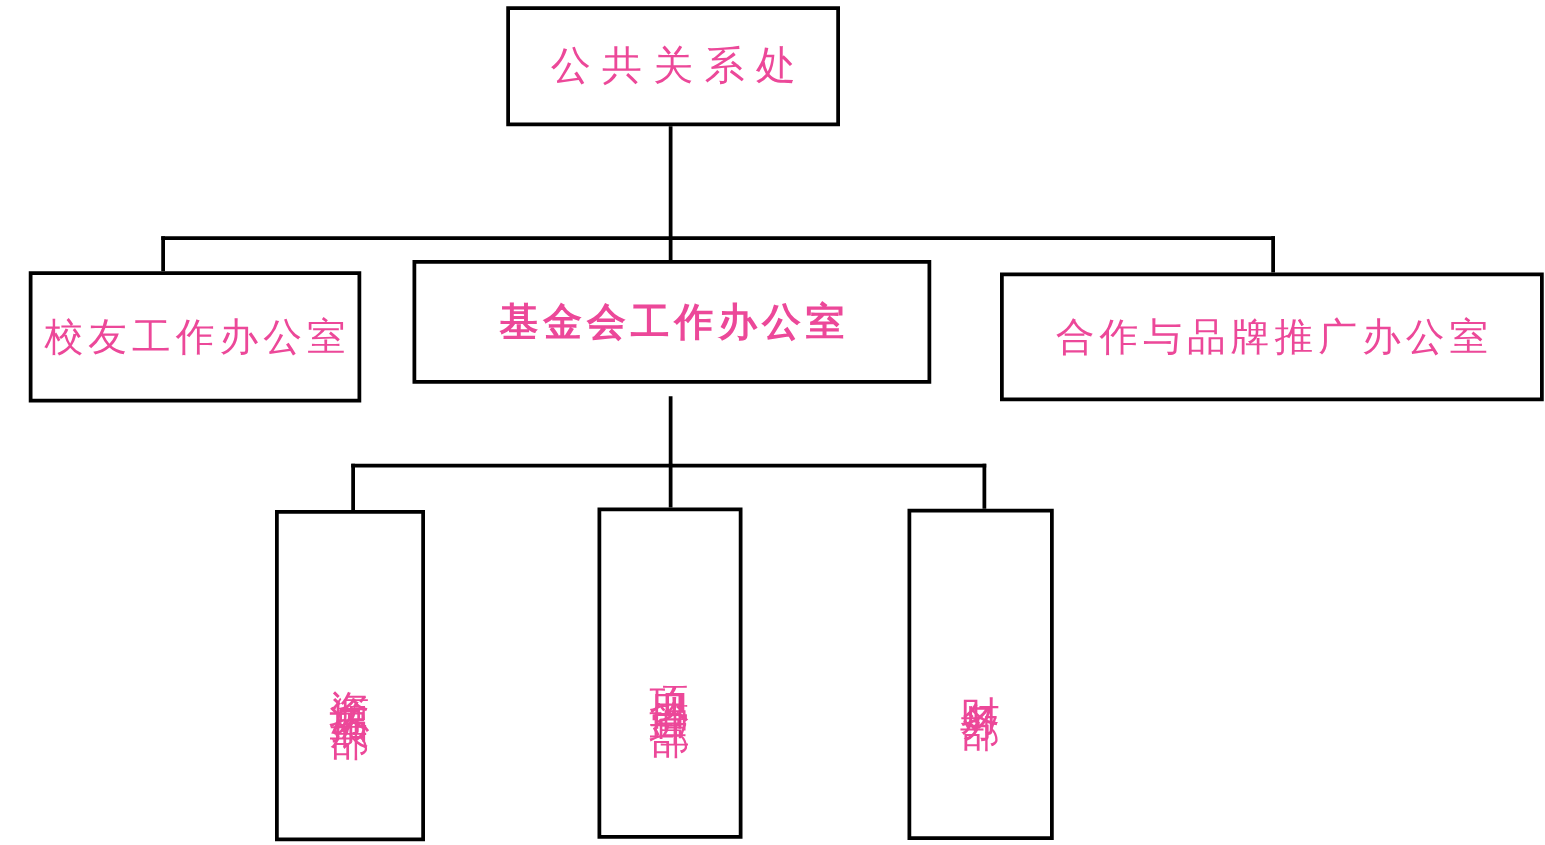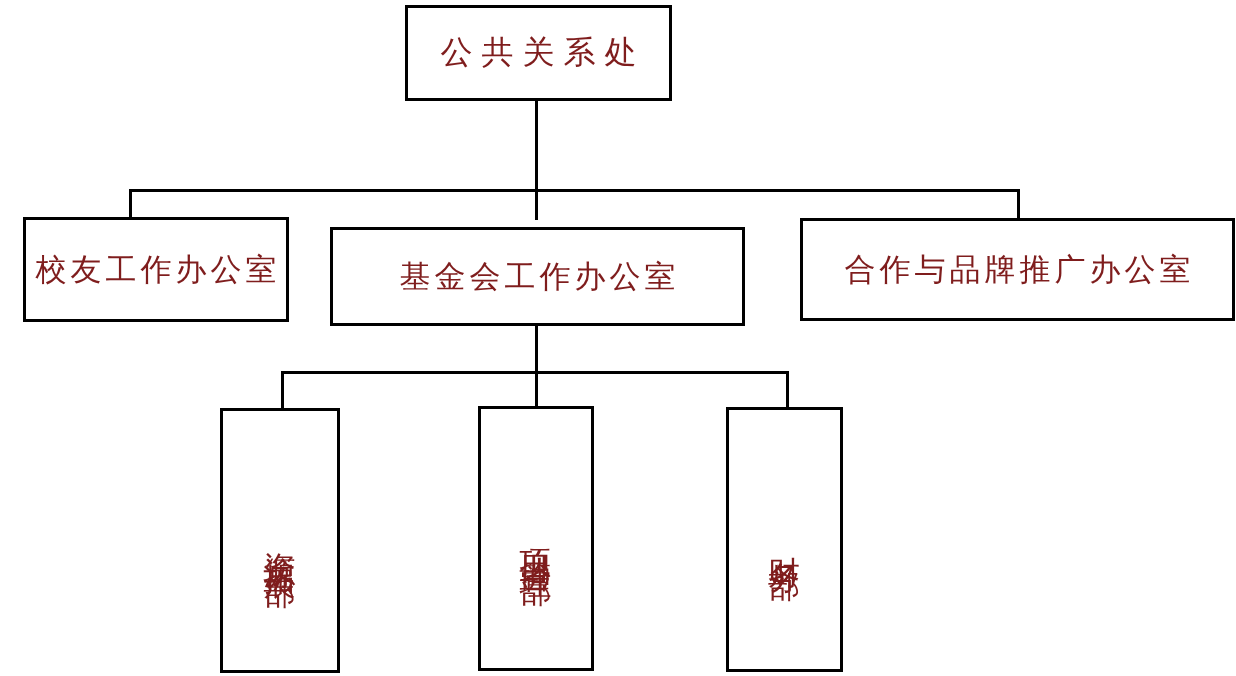--- a/index.html
+++ b/index.html
@@ -18,21 +18,21 @@
   }
   .box {
     position: absolute;
     box-sizing: border-box;
     border: 3px solid #000000;
     background: #ffffff;
     display: flex;
     align-items: center;
     justify-content: center;
     text-align: center;
-    color: #7f1d1d;
+    color: #ec4899;
   }
   .h-text {
     font-size: 31px;
     letter-spacing: 4px;
     text-indent: 4px;
     white-space: nowrap;
   }
   .top-text {
     font-size: 32px;
     letter-spacing: 9px;
@@ -46,21 +46,21 @@
     letter-spacing: 6px;
   }
   .line {
     position: absolute;
     background: #000000;
   }
 
   
   #top-box   { left: 405px; top: 5px;   width: 267px; height: 96px; }
   #left-box  { left: 2px;   top: 217px; width: 266px; height: 105px; margin-left: 21px; }
-  #mid-box   { left: 330px; top: 227px; width: 415px; height: 99px; }
+  #mid-box   { left: 330px; top: 208px; width: 415px; height: 99px; font-weight: bold; }
   #right-box { left: 800px; top: 218px; width: 435px; height: 103px; }
   #dept1-box { left: 220px; top: 408px; width: 120px; height: 265px; }
   #dept2-box { left: 478px; top: 406px; width: 116px; height: 265px; }
   #dept3-box { left: 726px; top: 407px; width: 117px; height: 265px; }
 
   
   #conn-top-stem     { left: 535px;  top: 100px; width: 3px;   height: 120px; }
   #conn-h1           { left: 129px;  top: 189px; width: 891px; height: 3px; }
   #conn-drop-left    { left: 129px;  top: 189px; width: 3px;   height: 29px; }
   #conn-drop-right   { left: 1017px; top: 189px; width: 3px;   height: 30px; }

